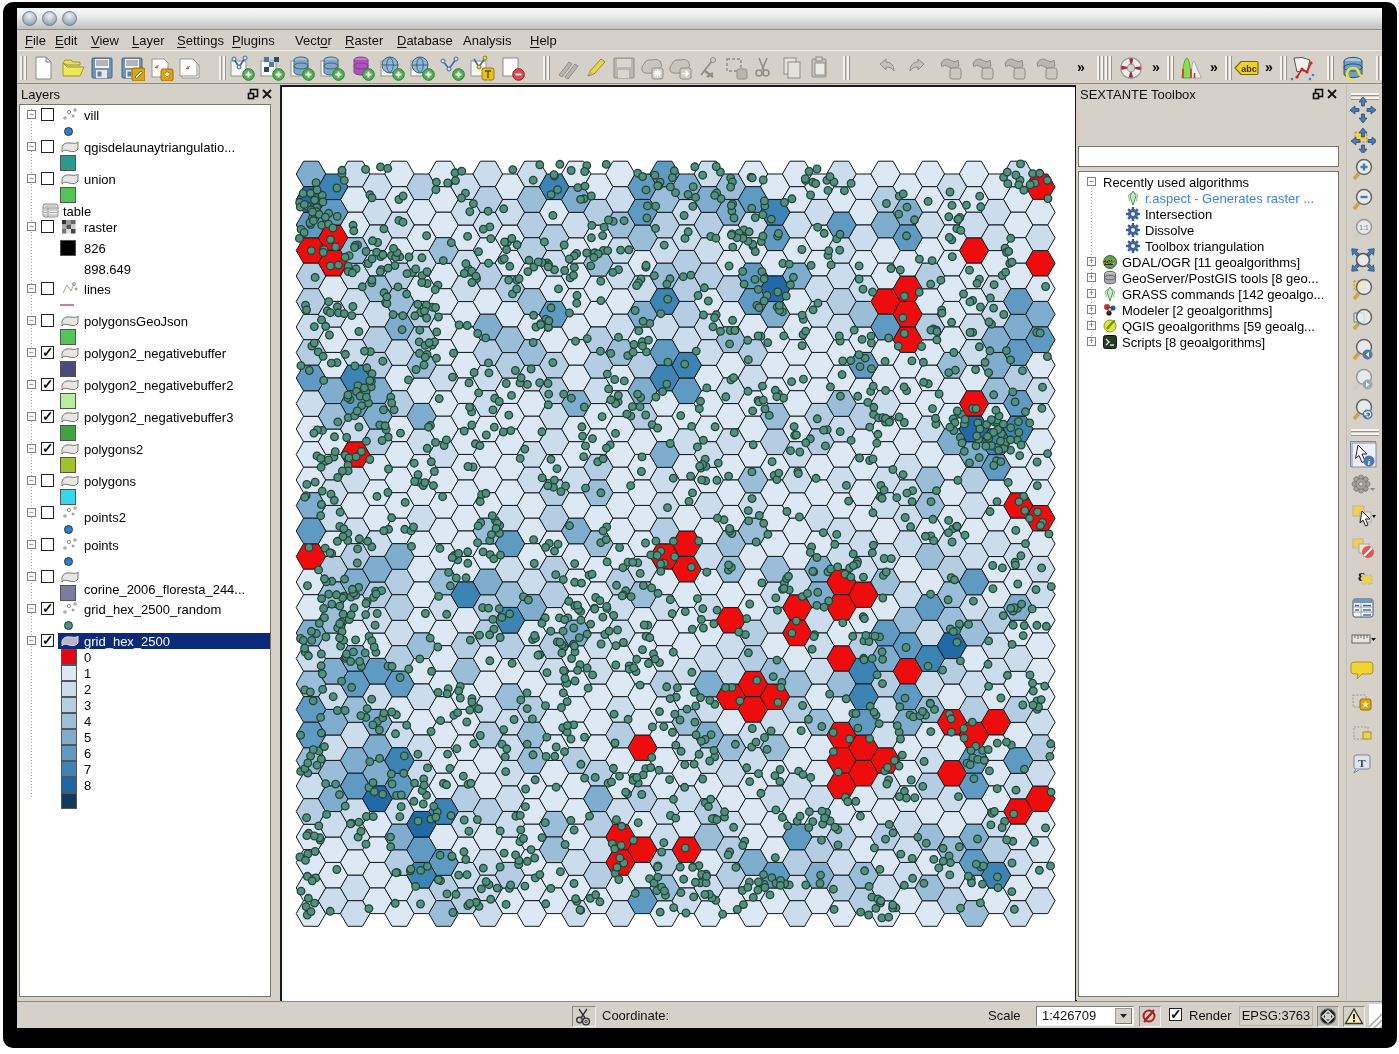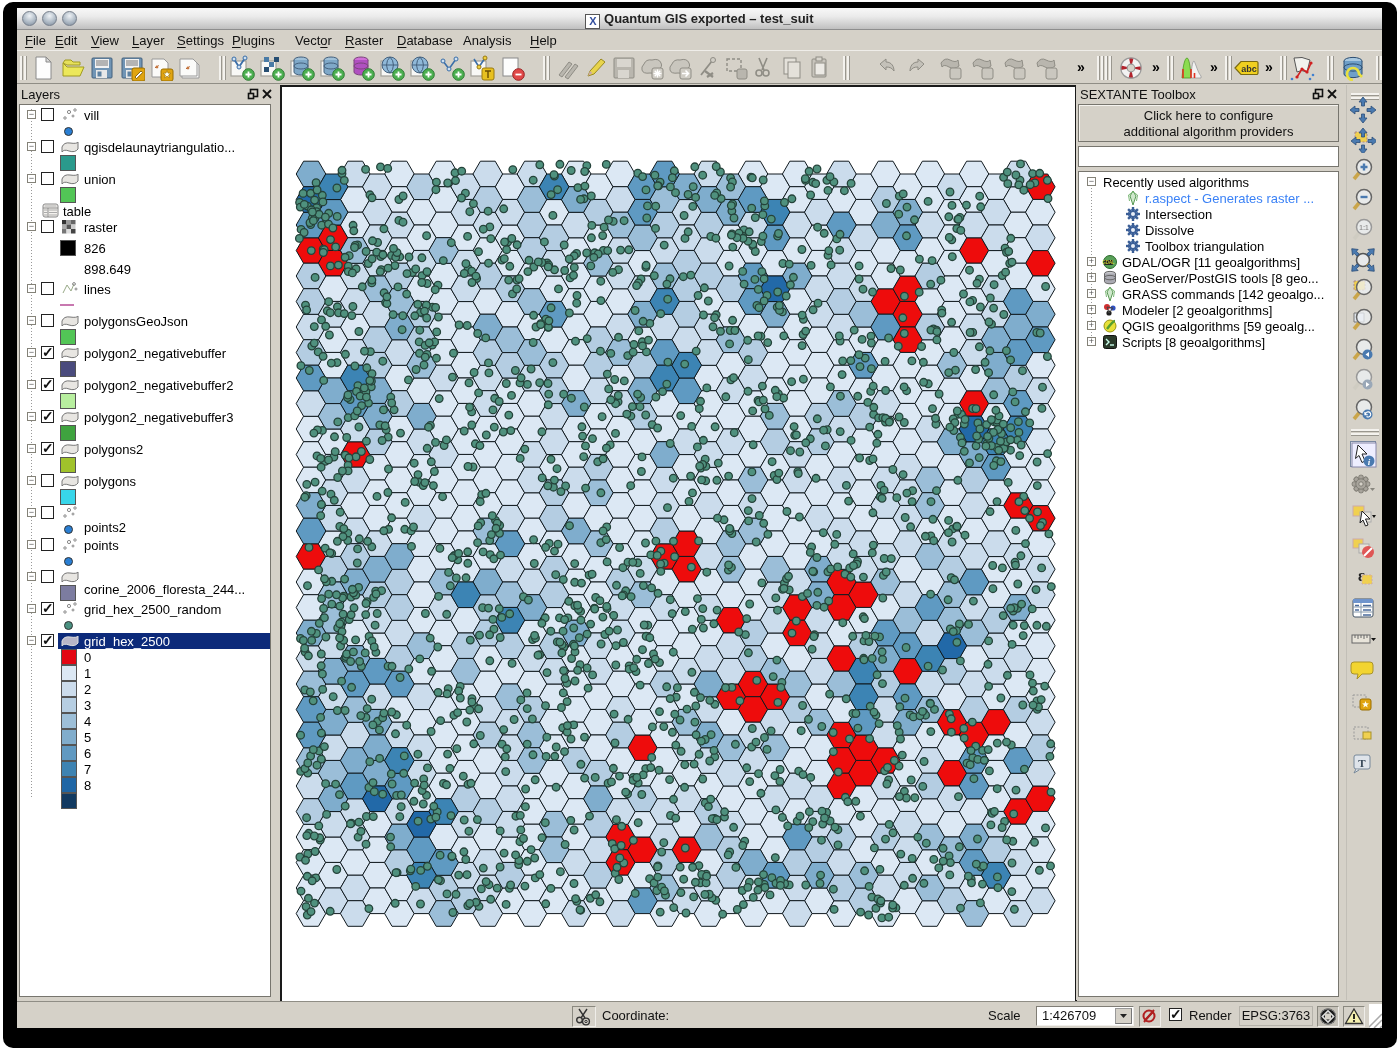--- a/index.html
+++ b/index.html
@@ -47,21 +47,20 @@
 .sunken { background:#fff; border:1px solid #807d75; border-bottom-color:#f0eeea; border-right-color:#f0eeea; }
 </style>
 </head>
 <body>
 <div id="frame"></div>
 <div id="win">
   <div id="titlebar">
     <div class="macbtn" style="left:5px"></div>
     <div class="macbtn" style="left:25px"></div>
     <div class="macbtn" style="left:45px"></div>
-    <div id="title"><span style="display:inline-block;width:15px;height:15px;border:1px solid #555;background:#fff;color:#334f9e;font-size:11px;line-height:13px;vertical-align:-2px;font-weight:bold;">X</span> Quantum GIS exported – test_suit</div>
   </div>
   <div id="menubar">
     <span style="left:8px"><u>F</u>ile</span>
     <span style="left:38px"><u>E</u>dit</span>
     <span style="left:74px"><u>V</u>iew</span>
     <span style="left:115px"><u>L</u>ayer</span>
     <span style="left:160px"><u>S</u>ettings</span>
     <span style="left:215px"><u>P</u>lugins</span>
     <span style="left:278px">Vect<u>o</u>r</span>
     <span style="left:328px"><u>R</u>aster</span>
@@ -543,21 +542,21 @@
 <div class="exp" style="left:7px;top:3px">−</div>
 <div class="cb " style="left:21px;top:1px"></div>
 <div style="position:absolute;left:40px;top:0"><svg width="20" height="16">
               <g fill="none" stroke="#888">
                 <circle cx="5" cy="11" r="1.2"></circle>
                 <circle cx="9" cy="5" r="1.6"></circle>
                 <circle cx="13" cy="9" r="1"></circle>
                 <circle cx="15" cy="3" r="1.2"></circle>
               </g>
             </svg></div>
-<div class="lbl" style="left:64px;top:15px">points2</div>
+<div class="lbl" style="left:64px;top:5px">points2</div>
 </div>
 <div class="row" style="top:416px">
           <div style="position:absolute;left:44px;top:4px;width:9px;height:9px;border-radius:50%;background:#2a7fd4;border:1px solid #333"></div>
         </div>
 <div class="row" style="top:432px">
 <div class="exp" style="left:7px;top:3px">−</div>
 <div class="cb " style="left:21px;top:1px"></div>
 <div style="position:absolute;left:40px;top:0"><svg width="20" height="16">
               <g fill="none" stroke="#888">
                 <circle cx="5" cy="11" r="1.2"></circle>
@@ -3579,21 +3578,20 @@
       <div id="rhead">
         <span style="position:absolute;left:4px;top:2px">SEXTANTE Toolbox</span>
         <svg style="position:absolute;right:18px;top:3px" width="12" height="12">
           <rect x="3.5" y="1.5" width="7" height="7" fill="none" stroke="#111" stroke-width="1.6"></rect>
           <rect x="1.5" y="5.5" width="5" height="5" fill="#d5d1c8" stroke="#111" stroke-width="1.6"></rect>
         </svg>
         <svg style="position:absolute;right:4px;top:3px" width="12" height="12">
           <path d="M2 2 L10 10 M10 2 L2 10" stroke="#111" stroke-width="1.8"></path>
         </svg>
       </div>
-<div id="cfgbtn">Click here to configure<br>additional algorithm providers</div>
 <div id="searchbox"></div>
 <div id="rtree">
 <div style="position:absolute;left:12px;top:10px;width:1px;height:160px;background-image:linear-gradient(#999 1px, transparent 1px);background-size:1px 3px;"></div>
 <div class="row" style="top:2px">
 <div class="exp" style="left:8px;top:3px">−</div>
 <div style="position:absolute;left:24px;top:1px;color:#000">Recently used algorithms</div>
 </div>
 <div class="row" style="top:18px">
 <div style="position:absolute;left:46px;top:0"><svg width="16" height="16">
               <path d="M8 1 l3 5 -3 9 -3 -9 z" fill="#cfe8cc" stroke="#5a9a55"></path>

